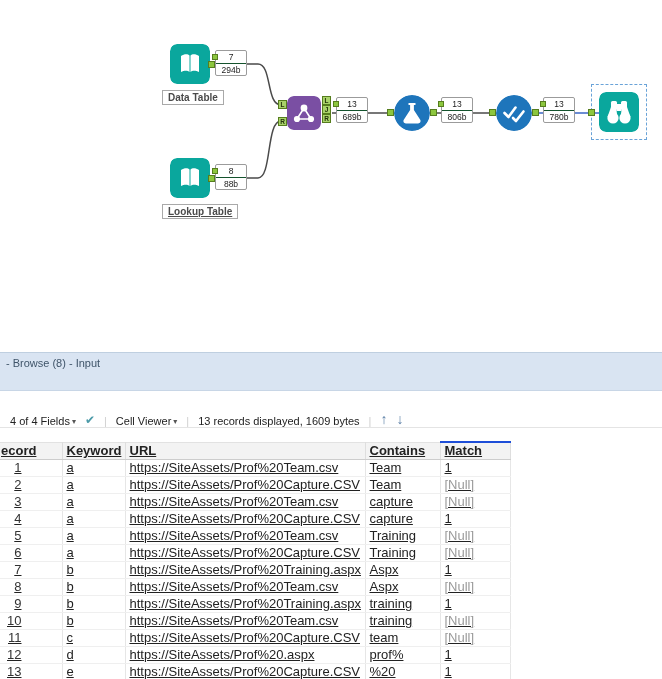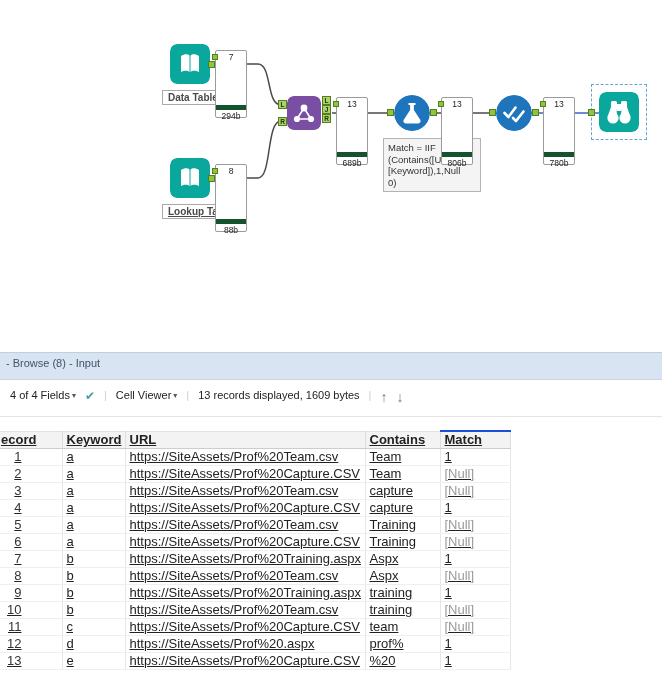--- a/index.html
+++ b/index.html
@@ -14,43 +14,43 @@
   .tool { position:absolute; cursor:pointer; }
   .tool-rect { border-radius:7px; display:block; }
   .tool-circle { border-radius:50%; display:block; }
 
   .tool-label { position:absolute; background:#fff; border:1px solid #a9a9a9;
     font-size:10px; font-weight:bold; color:#4a4a4a; padding:1px 5px; white-space:nowrap; }
 
   .badge { position:absolute; width:32px; background:#fff; border:1px solid #9b9b9b;
     border-radius:2px; text-align:center; font-size:8.5px; color:#222; z-index:5; }
   .badge .row1 { height:12px; line-height:12px; }
-  .badge .row2 { height:12px; line-height:12px; border-top:5px solid #14532d;margin-top:42px; }
+  .badge .row2 { height:12px; line-height:12px; border-top:1px solid #14532d; }
   .badge .dot { position:absolute; left:-4px; top:3px; width:6px; height:6px;
     background:#8cc63e; border:1px solid #567d1e; }
 
   .port { position:absolute; width:7px; height:7px; background:#8cc63e;
     border:1px solid #567d1e; z-index:4; }
   .port-lettered { position:absolute; width:9px; height:9px; background:#a9d36a;
     border:1px solid #567d1e; z-index:4; font-size:6.5px; line-height:8px;
     text-align:center; color:#24330c; font-weight:bold; }
 
   .annotation { position:absolute; left:383px; top:138px; width:98px;
     background:#f4f4f4; border:1px solid #b3b3b3; font-size:9.5px; line-height:1.22;
     color:#333; padding:3px 4px; white-space:pre-line; z-index:3; }
 
   .selection-box { position:absolute; left:591px; top:84px; width:56px; height:56px;
     border:1px dashed #6aa3d8; z-index:2; }
 
   
   .panel { position:absolute; left:0; top:352px; width:662px; }
-  .panel-header { height:28px; line-height:21px; background:#d9e4f2;
+  .panel-header { height:39px; line-height:21px; background:#d9e4f2;
     border-top:1px solid #bfcfe0; border-bottom:1px solid #c8d6e6;
     color:#3f5469; font-size:11px; padding-left:6px; }
-  .toolbar { margin-top:9px; height:28px; display:flex; align-items:flex-start;
+  .toolbar { margin-top:9px; height:28px; display:flex; align-items:flex-end;
     gap:9px; padding-left:10px; font-size:11px; color:#222;
     border-bottom:1px solid #e4e4e4; background:#fff; }
   .toolbar .caret { font-size:8px; color:#555; margin-left:2px; }
   .toolbar .sep { color:#cfcfcf; }
   .toolbar .check { color:#4b9aa8; font-size:12px; }
   .toolbar .arrow { color:#5b7fa6; font-size:14px; cursor:pointer; }
   .toolbar .drop { cursor:pointer; display:flex; align-items:center; }
 
   .grid-wrap { margin-top:13px; }
   table.results { border-collapse:collapse; table-layout:fixed; width:510px;
@@ -136,24 +136,20 @@
         <path d="M14.5 8 h7 v2 h-1.6 v5 l6.3 9.8 c1 1.6 -0.15 3.7 -2.05 3.7 h-12.3 c-1.9 0 -3.05 -2.1 -2.05 -3.7 l6.3 -9.8 v-5 h-1.6 z" fill="#fff"></path>
       </svg>
     </div>
     <div class="port" style="left:387px; top:109px;"></div>
     <div class="port" style="left:430px; top:109px;"></div>
     <div class="badge" style="left:441px; top:97px;">
       <div class="dot"></div>
       <div class="row1">13</div>
       <div class="row2">806b</div>
     </div>
-    <div class="annotation">Match = IIF
-(Contains([URL],
-[Keyword]),1,Null
-0)</div>
 
     <div class="tool" style="left:496px; top:95px;">
       <svg class="tool-circle" width="36" height="36" viewBox="0 0 36 36">
         <circle cx="18" cy="18" r="18" fill="#1e75bb"></circle>
         <polyline points="8.5,18 12.5,22 19.5,12.5" fill="none" stroke="#fff" stroke-width="2.6" stroke-linecap="round" stroke-linejoin="round"></polyline>
         <polyline points="17,23 20,26 27.5,16.5" fill="none" stroke="#fff" stroke-width="2.6" stroke-linecap="round" stroke-linejoin="round"></polyline>
       </svg>
     </div>
     <div class="port" style="left:489px; top:109px;"></div>
     <div class="port" style="left:532px; top:109px;"></div>

